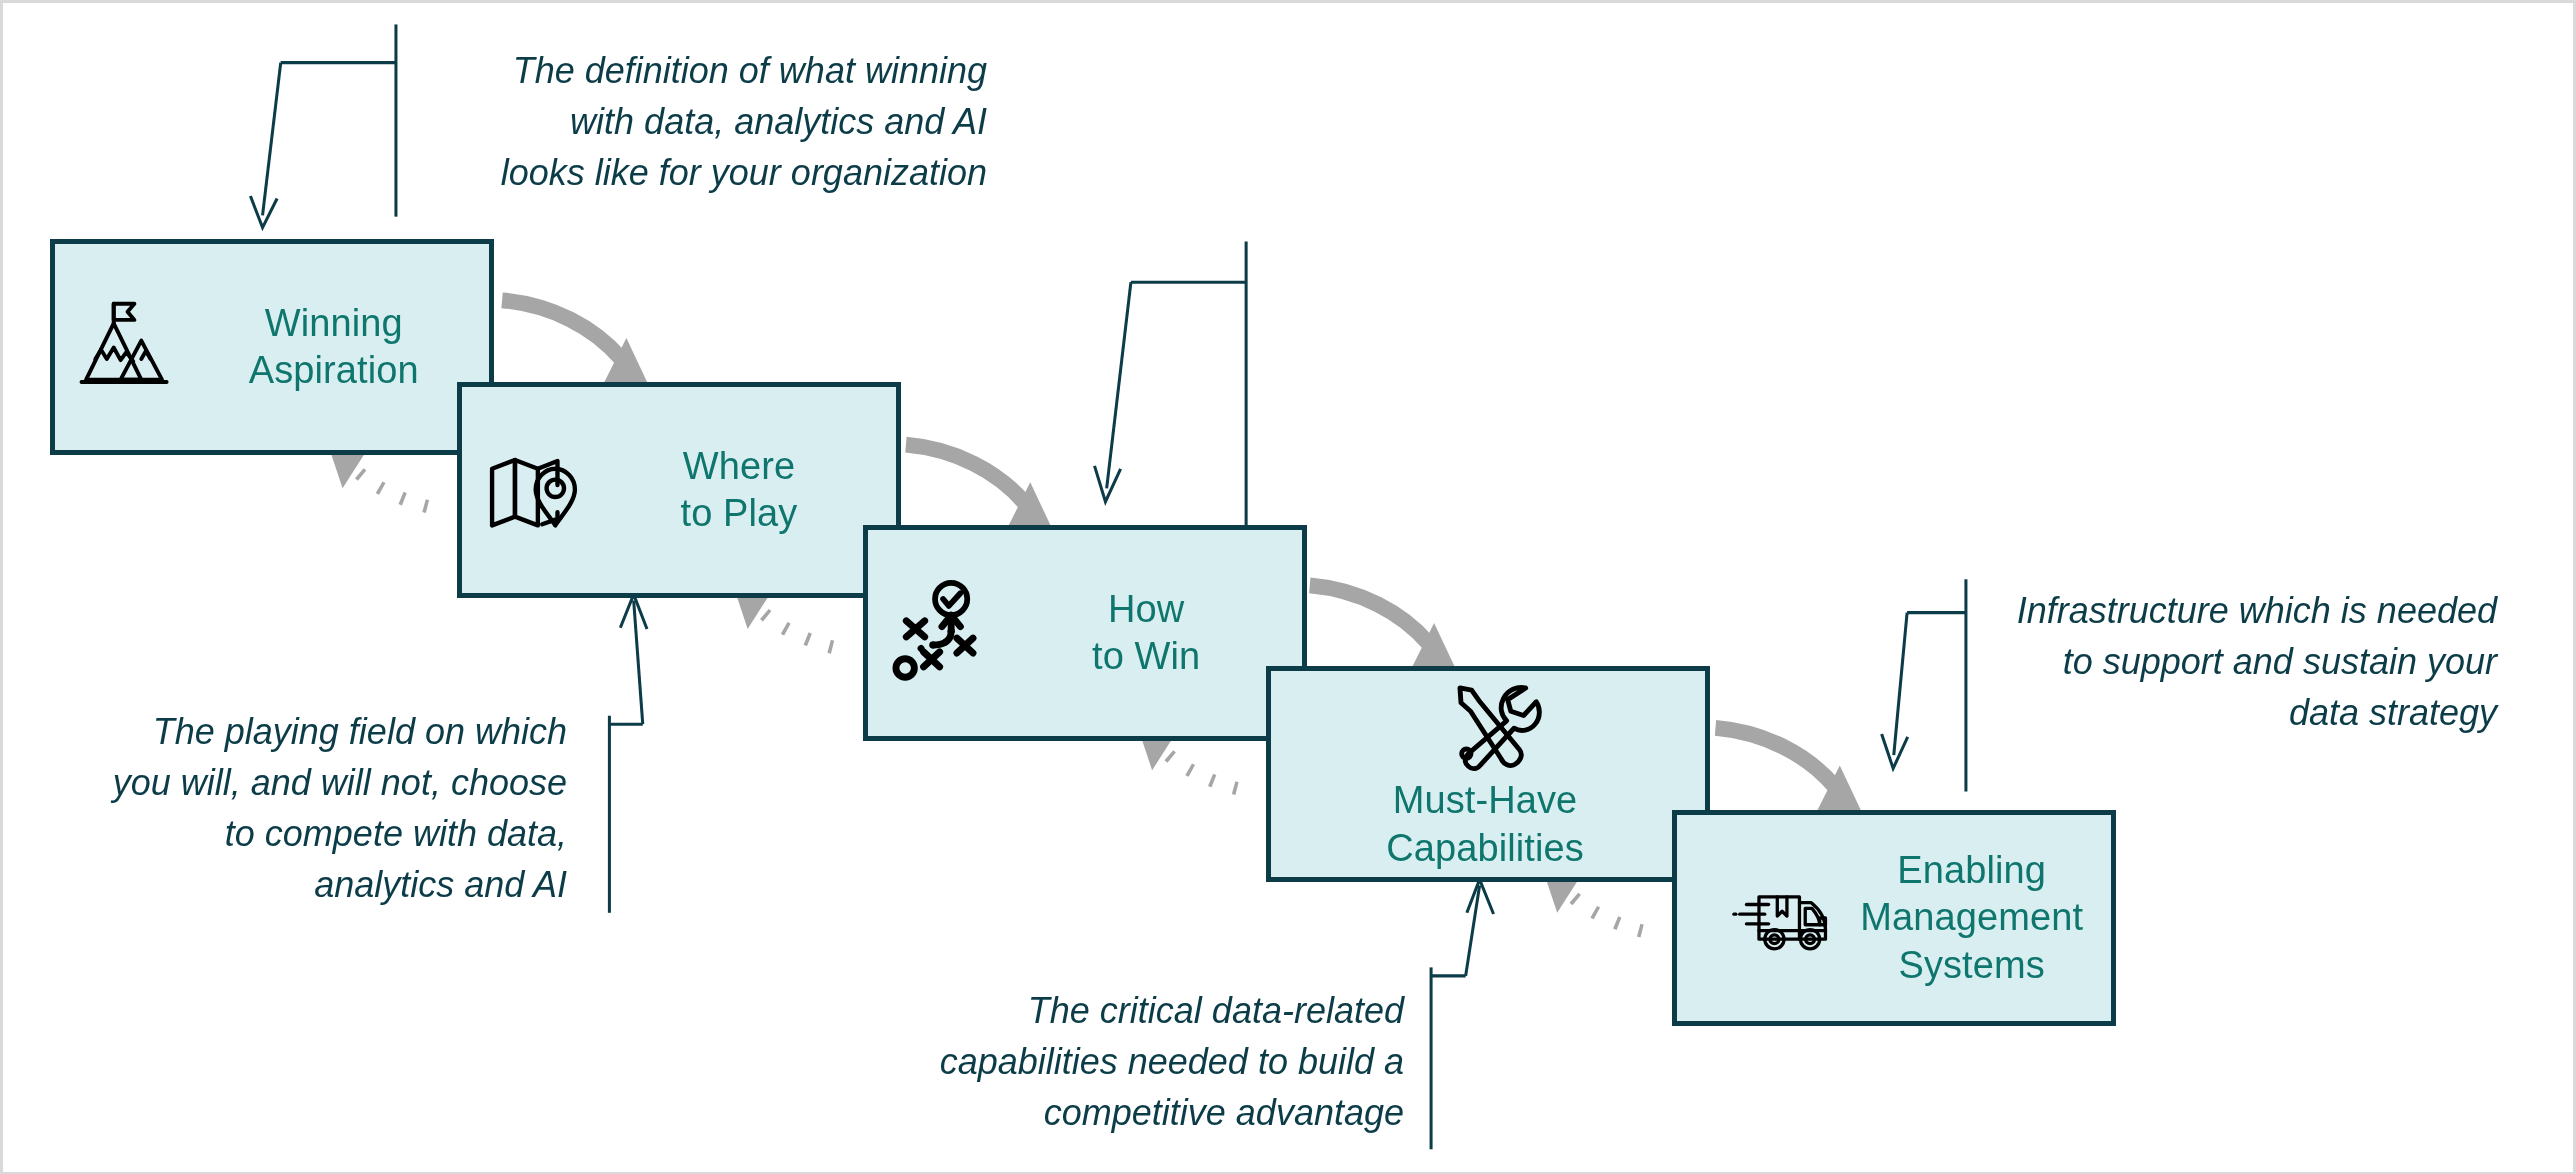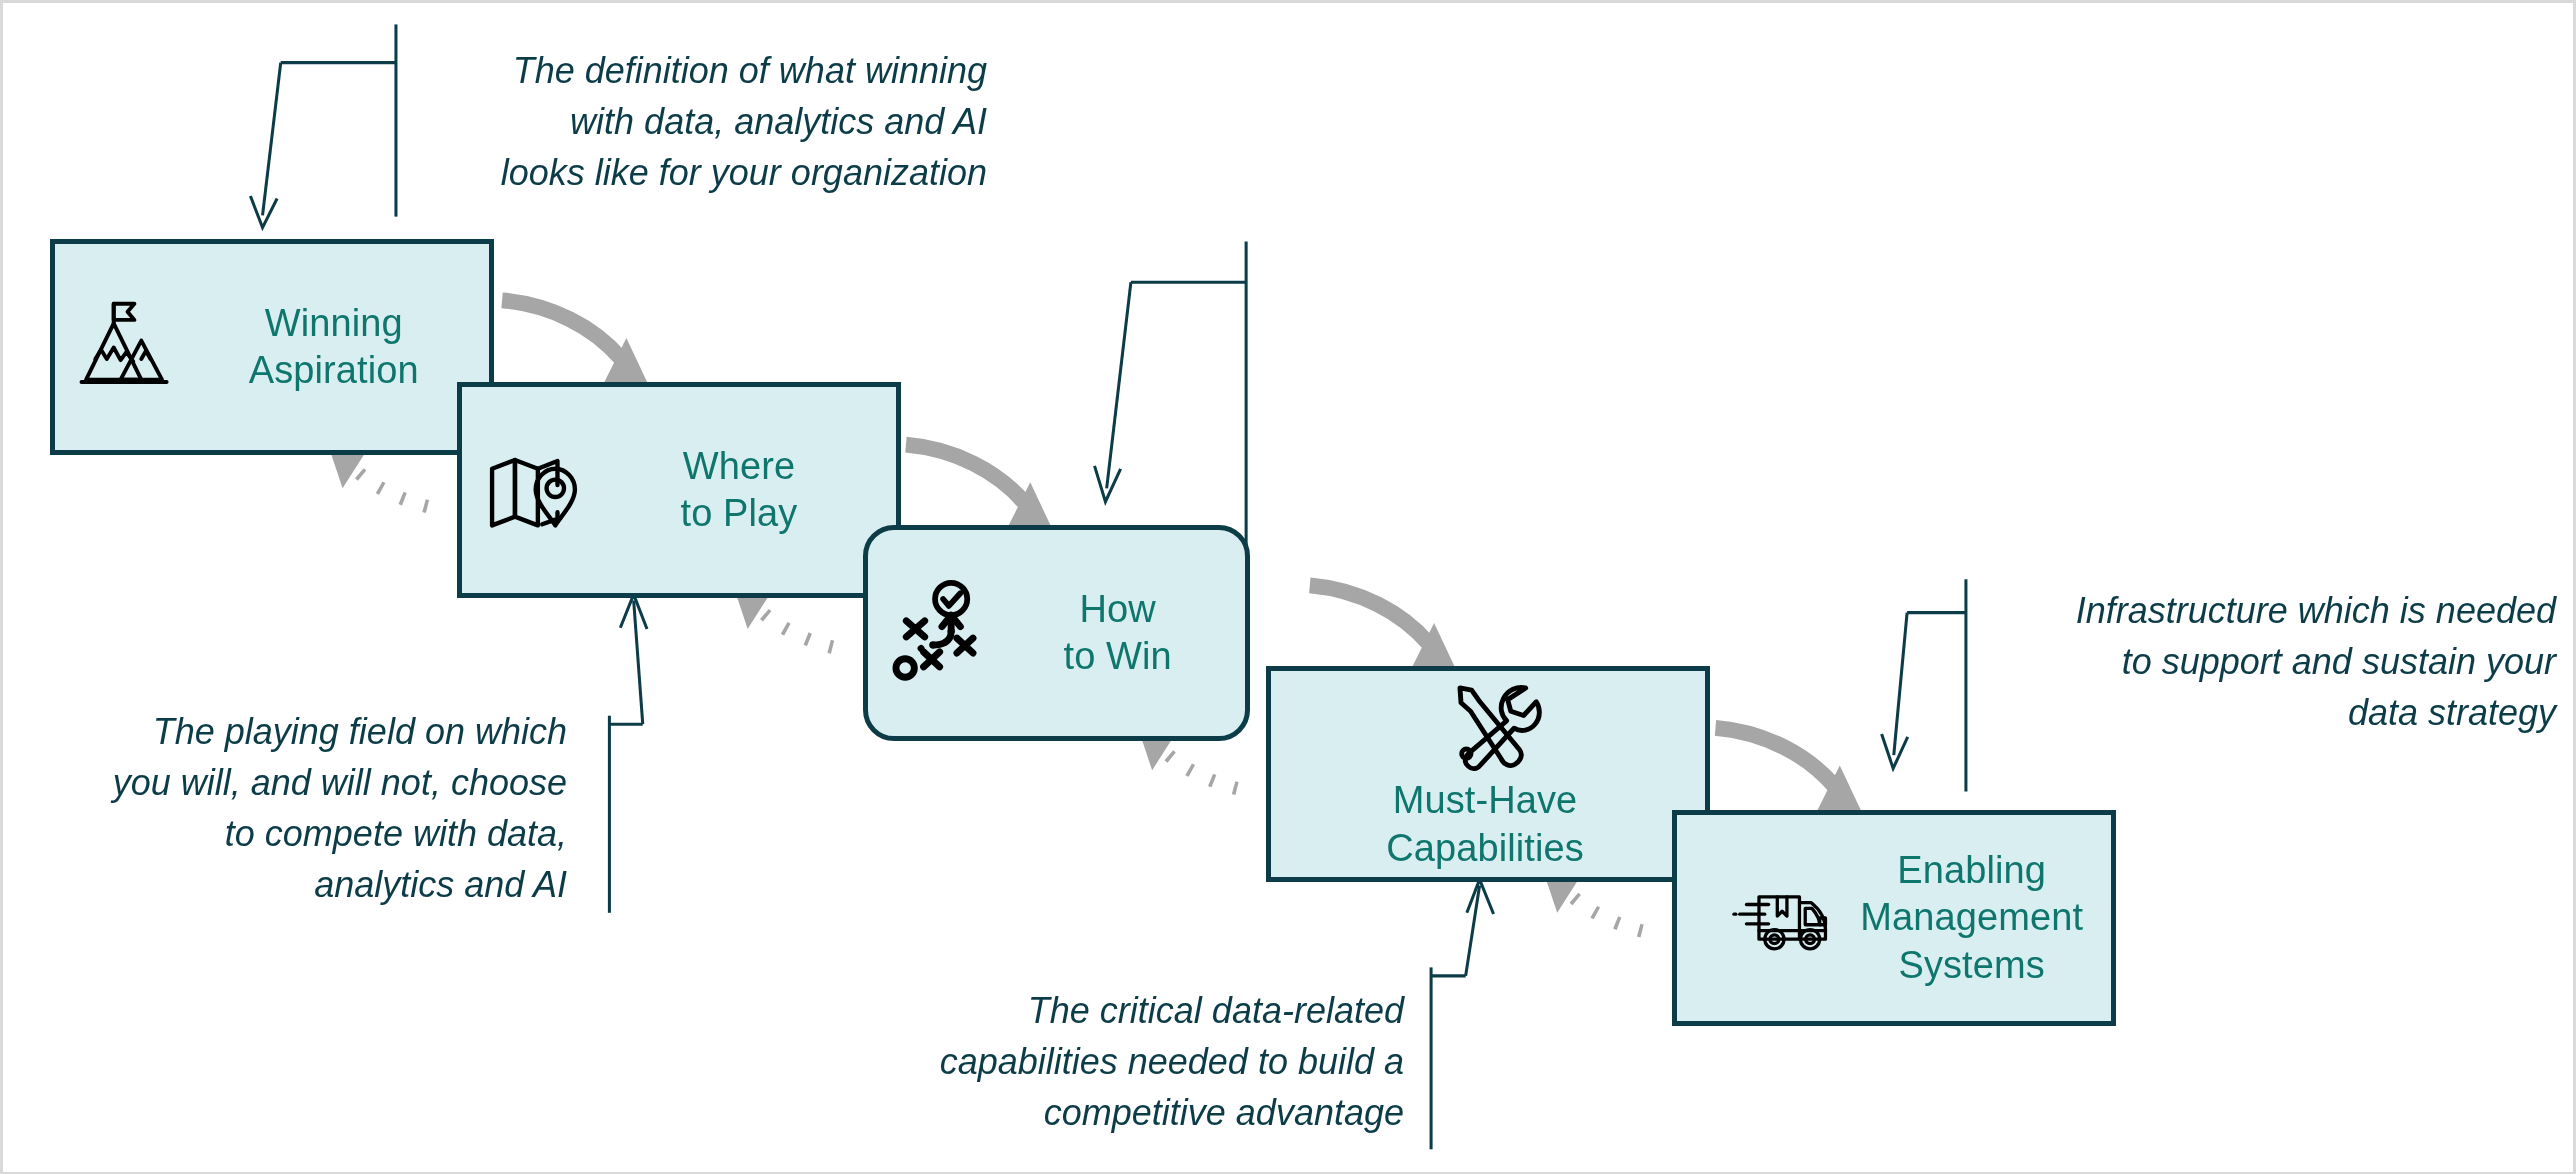--- a/index.html
+++ b/index.html
@@ -162,21 +162,21 @@
           <path d="M72,70 L72,76 L58,81"></path>
           <path d="M70,30 C80,30 88,39 88,49 C88,61 74,75 70,82 C66,75 52,61 52,49 C52,39 60,30 70,30 Z"></path>
           <circle cx="70" cy="48" r="8"></circle>
         </g>
       </svg>
     </span>
     <span class="box-label">Where
 to Play</span>
   </div>
 
-  <div class="stage-box" style="left:860px; top:522px; width:387px; height:216px;border-radius:31px;">
+  <div class="stage-box" style="left:860px; top:522px; width:444px; height:216px;">
     <span class="box-icon" style="width:115px;height:115px;margin-left:13.3px;">
       <svg viewBox="0 0 100 100" width="115" height="115">
         <g fill="none" stroke="#000000" stroke-linejoin="round" stroke-linecap="round">
           <circle cx="61" cy="20" r="14" stroke-width="5"></circle>
           <path d="M54,20 L59,26 L69,15" stroke-width="5"></path>
           <path d="M61,48 L61,37" stroke-width="6"></path>
           <path d="M53,44 L61,34 L69,44" stroke-width="6"></path>
           <path d="M61,48 C61,58 52,60 45,60 C38,60 33,63 30,69" stroke-width="6" stroke-dasharray="0.1 11"></path>
           <path d="M61,48 C61,58 52,60 45,60" stroke-width="6"></path>
           <circle cx="21" cy="80" r="8" stroke-width="6"></circle>
@@ -228,21 +228,21 @@
     <span class="box-label">Enabling
 Management
 Systems</span>
   </div>
 
   <div class="annot left" style="left:408px; top:42px; width:576px;">The definition of what winning
 with data, analytics and AI
 looks like for your organization</div>
 
 
-  <div class="annot left" style="left:1983px; top:582px; width:570px;">Infrastructure which is needed
+  <div class="annot left" style="left:1924px; top:582px; width:570px;">Infrastructure which is needed
 to support and sustain your
 data strategy</div>
 
   <div class="annot right" style="left:36px; top:703px; width:528px;">The playing field on which
 you will, and will not, choose
 to compete with data,
 analytics and AI</div>
 
   <div class="annot right" style="left:861px; top:982px; width:540px;">The critical data-related
 capabilities needed to build a

